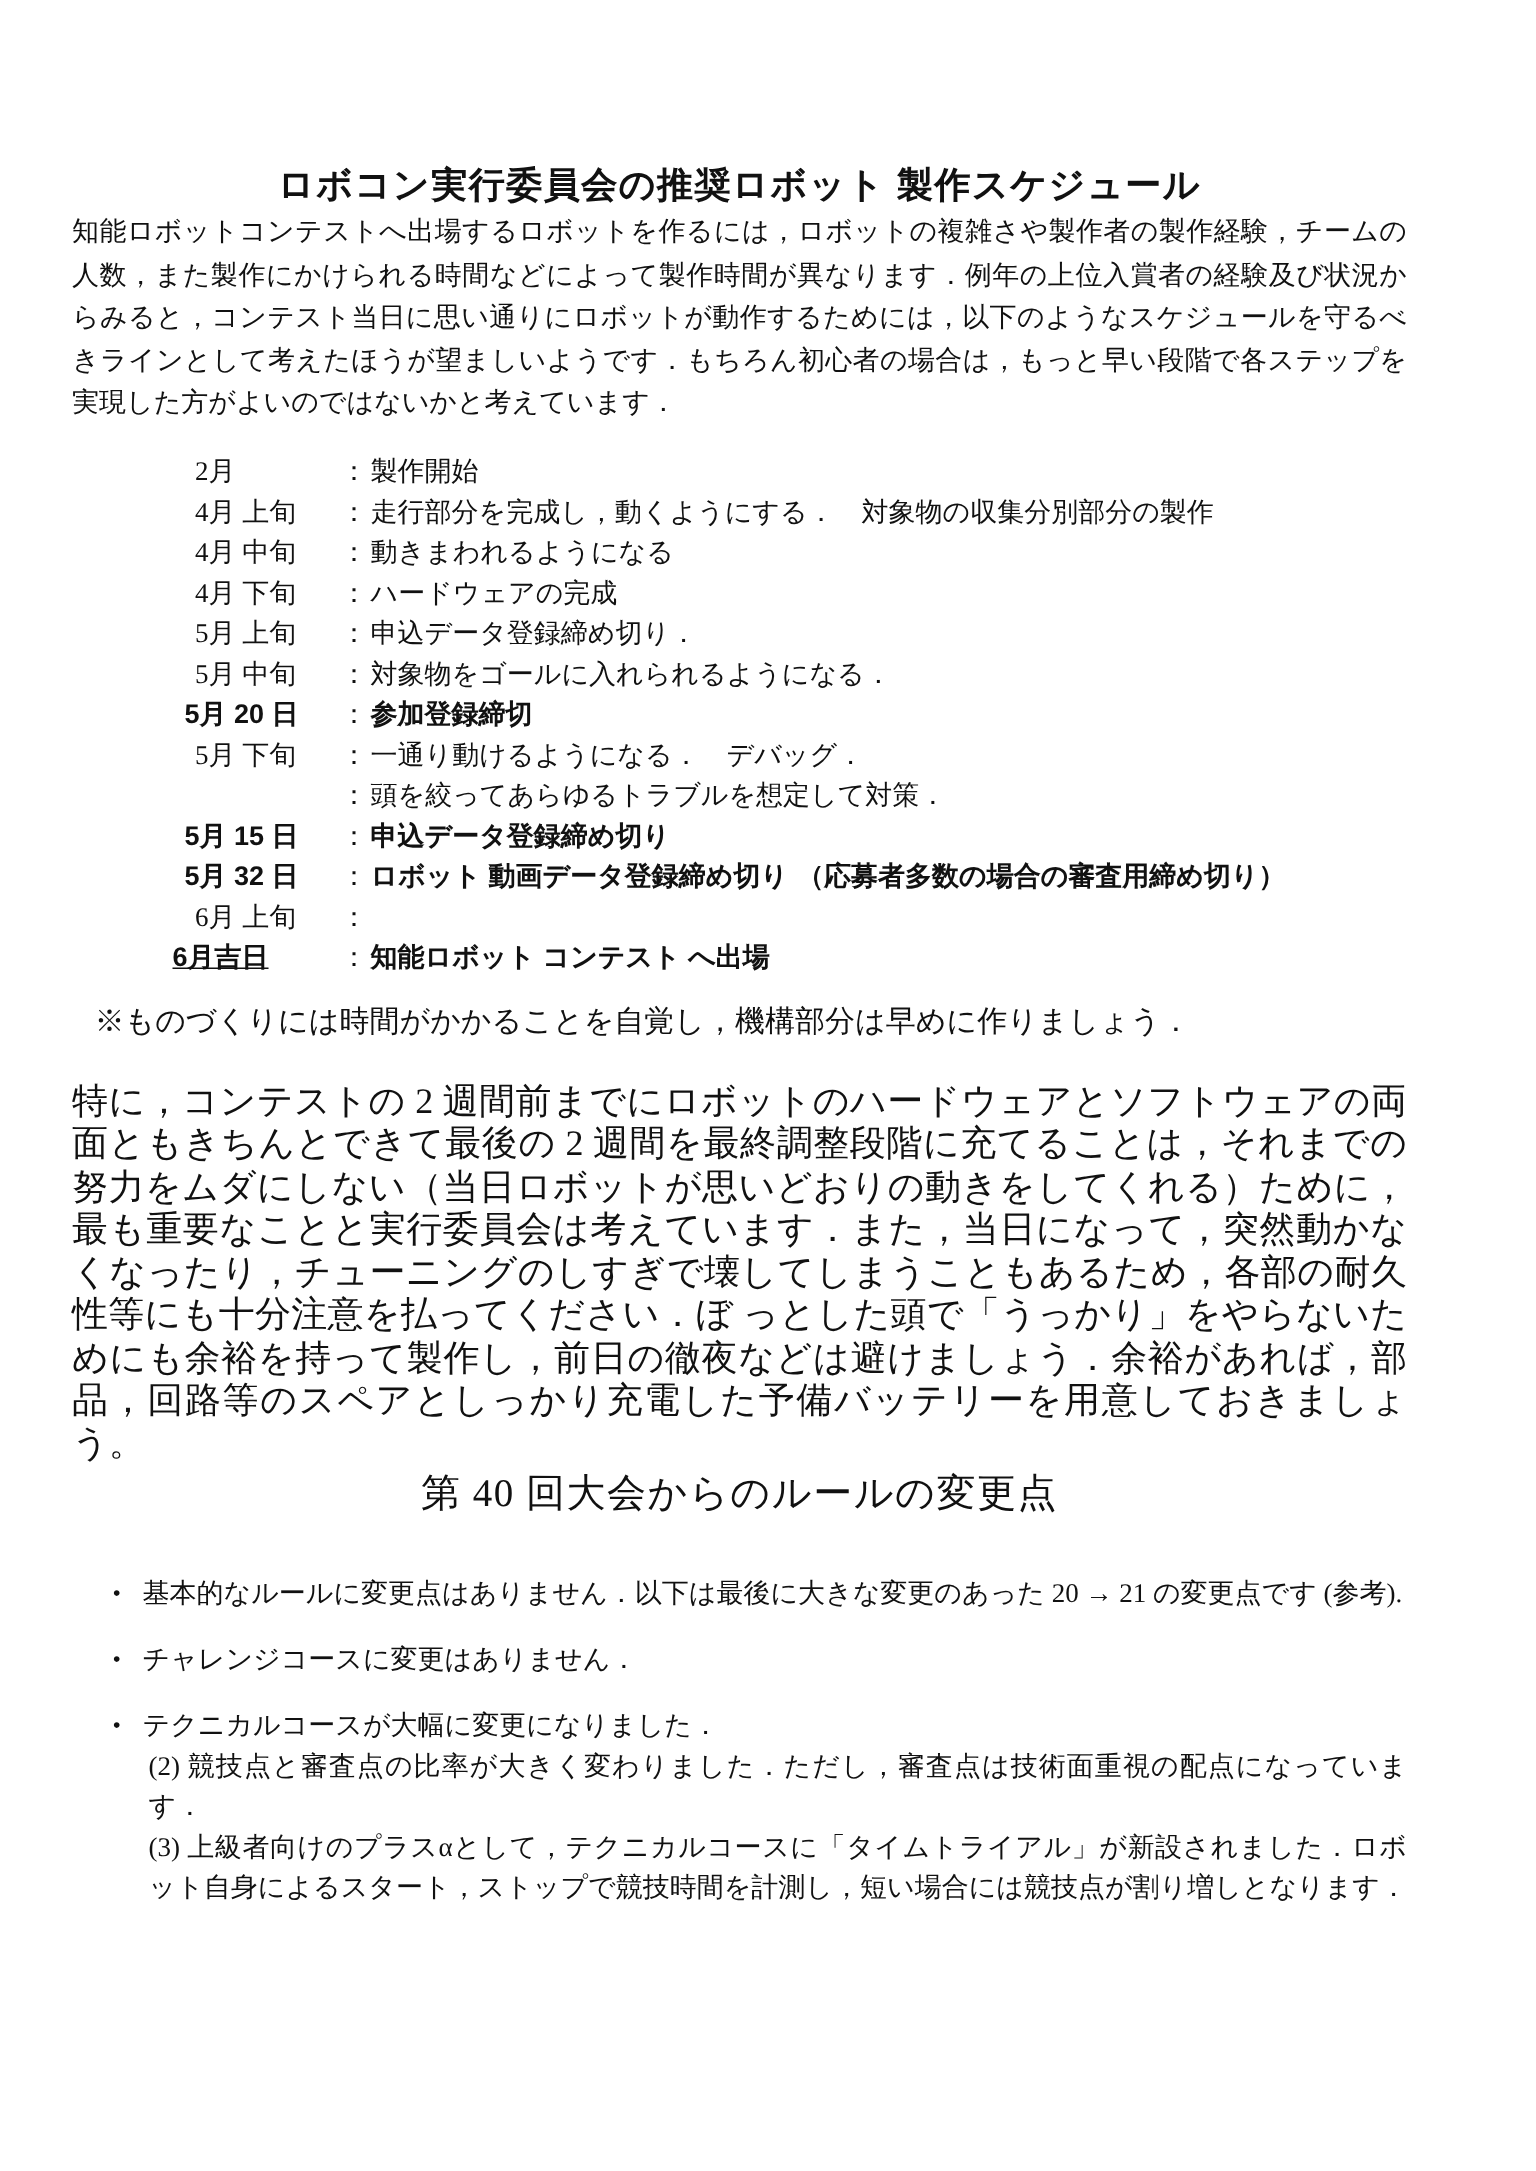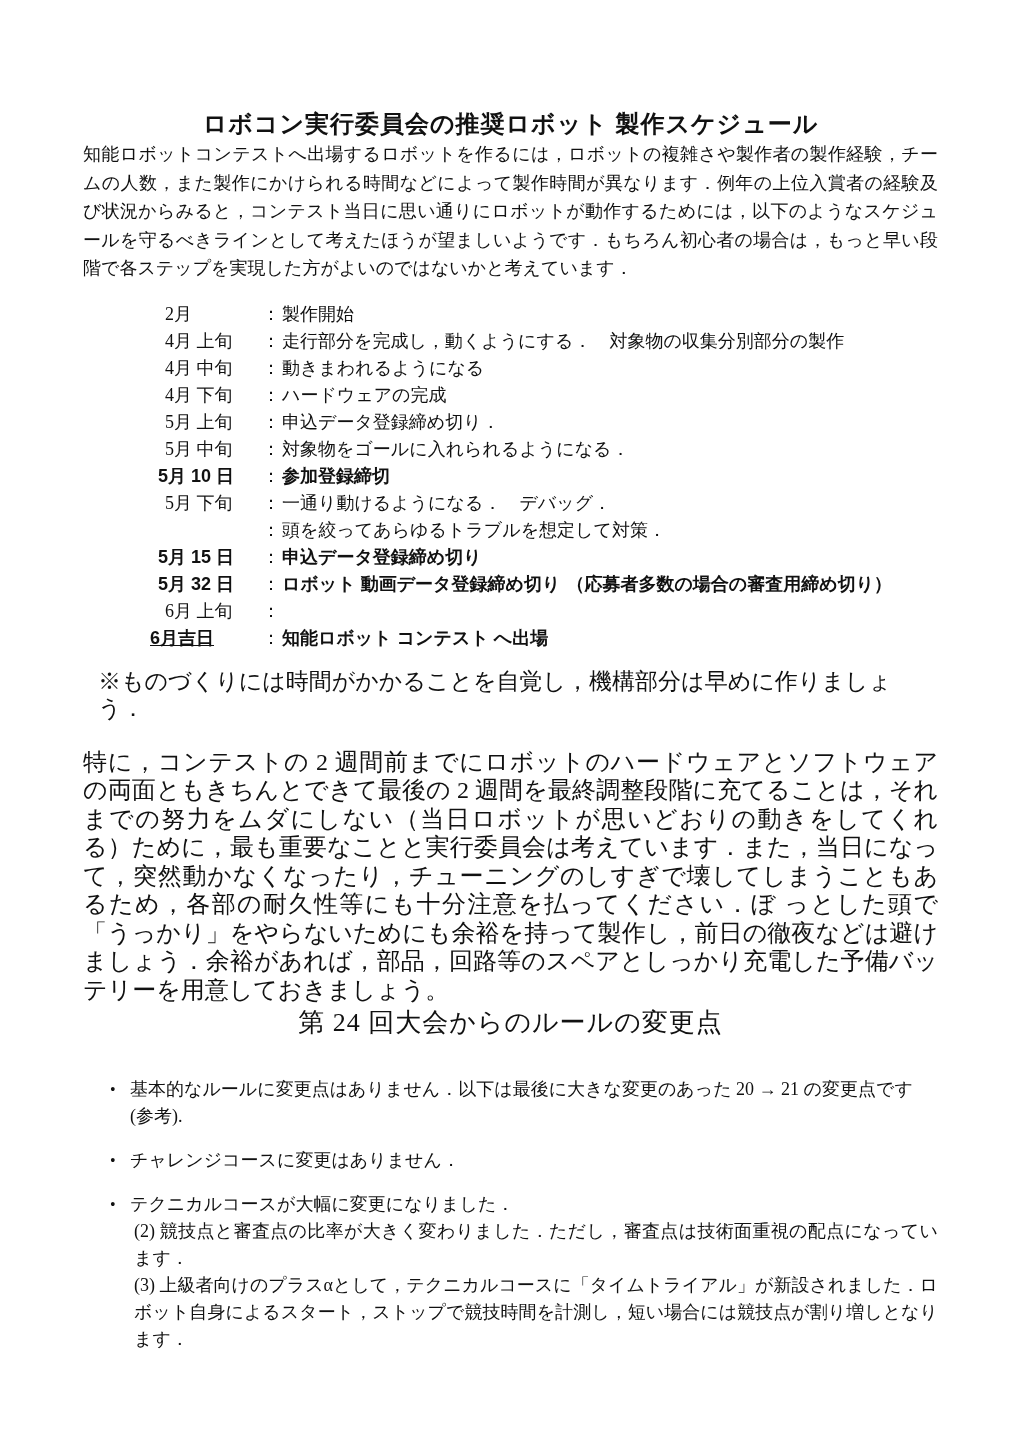--- a/index.html
+++ b/index.html
@@ -3,21 +3,21 @@
 <meta charset="utf-8">
 <style>
   html, body { margin: 0; padding: 0; background: #ffffff; }
   body {
     width: 1024px; height: 1447px;
     font-family: "Liberation Serif", "DejaVu Serif", serif;
     color: #111111;
     overflow: hidden;
   }
   .page { width: 1024px; height: 1447px; background: #ffffff; }
-  .content { padding: 108px 86px 0 83px; }
+  .content { padding: 108px 86px 0 48px; }
 
   .doc-title {
     text-align: center;
     font-family: "Liberation Sans", "DejaVu Sans", sans-serif;
     font-weight: bold;
     font-size: 24px;
     line-height: 32px;
     letter-spacing: 1px;
   }
 
@@ -33,21 +33,21 @@
   .scolon { width: 20px; flex: none; text-align: left; }
   .stext { flex: 1; }
   .b {
     font-weight: bold;
     font-family: "Liberation Sans", "DejaVu Sans", sans-serif;
   }
   .sdate.off1 { text-indent: -7px; }
   .sdate.off2 { text-indent: -15px; text-decoration: underline; }
   .ssuffix { margin-left: 6px; font-weight: bold; font-family: "Liberation Serif", "DejaVu Serif", serif; }
 
-  .note { margin-top: 16px; padding-left: 15px; font-size: 23px; line-height: 27px; }
+  .note { margin-top: 16px; padding-left: 15px; font-size: 20px; line-height: 27px; }
 
   .para2 {
     margin-top: 26px;
     font-size: 24px;
     line-height: 28.5px;
     text-align: justify;
   }
 
   .sec-heading {
     margin-top: 2px;
@@ -102,21 +102,21 @@
         <span class="sdate">5月 上旬</span>
         <span class="scolon">：</span>
         <span class="stext">申込データ登録締め切り．</span>
       </div>
       <div class="srow">
         <span class="sdate">5月 中旬</span>
         <span class="scolon">：</span>
         <span class="stext">対象物をゴールに入れられるようになる．</span>
       </div>
       <div class="srow">
-        <span class="sdate b off1">5月 10 日</span>
+        <span class="sdate b off1">5月 20 日</span>
         <span class="scolon">：</span>
         <span class="stext b">参加登録締切</span>
       </div>
       <div class="srow">
         <span class="sdate">5月 下旬</span>
         <span class="scolon">：</span>
         <span class="stext">一通り動けるようになる．　デバッグ．</span>
       </div>
       <div class="srow">
         <span class="sdate"></span>
@@ -141,21 +141,21 @@
         <span class="sdate b off2">6月吉日</span>
         <span class="scolon">：</span>
         <span class="stext b">知能ロボット コンテスト へ出場</span>
       </div>
     </div>
 
     <div class="note">※ものづくりには時間がかかることを自覚し，機構部分は早めに作りましょう．</div>
 
     <div class="para2">特に，コンテストの 2 週間前までにロボットのハードウェアとソフトウェアの両面ともきちんとできて最後の 2 週間を最終調整段階に充てることは，それまでの努力をムダにしない（当日ロボットが思いどおりの動きをしてくれる）ために，最も重要なことと実行委員会は考えています．また，当日になって，突然動かなくなったり，チューニングのしすぎで壊してしまうこともあるため，各部の耐久性等にも十分注意を払ってください．ぼ っとした頭で「うっかり」をやらないためにも余裕を持って製作し，前日の徹夜などは避けましょう．余裕があれば，部品，回路等のスペアとしっかり充電した予備バッテリーを用意しておきましょう。</div>
 
-    <div class="sec-heading">第 24 回大会からのルールの変更点</div>
+    <div class="sec-heading">第 40 回大会からのルールの変更点</div>
 
     <div class="bullets">
       <div class="bullet">
         <span class="bmark">•</span>
         <span class="bbody">
           <span class="btext">基本的なルールに変更点はありません．以下は最後に大きな変更のあった 20 → 21 の変更点です (参考).</span>
         </span>
       </div>
       <div class="bullet">
         <span class="bmark">•</span>

